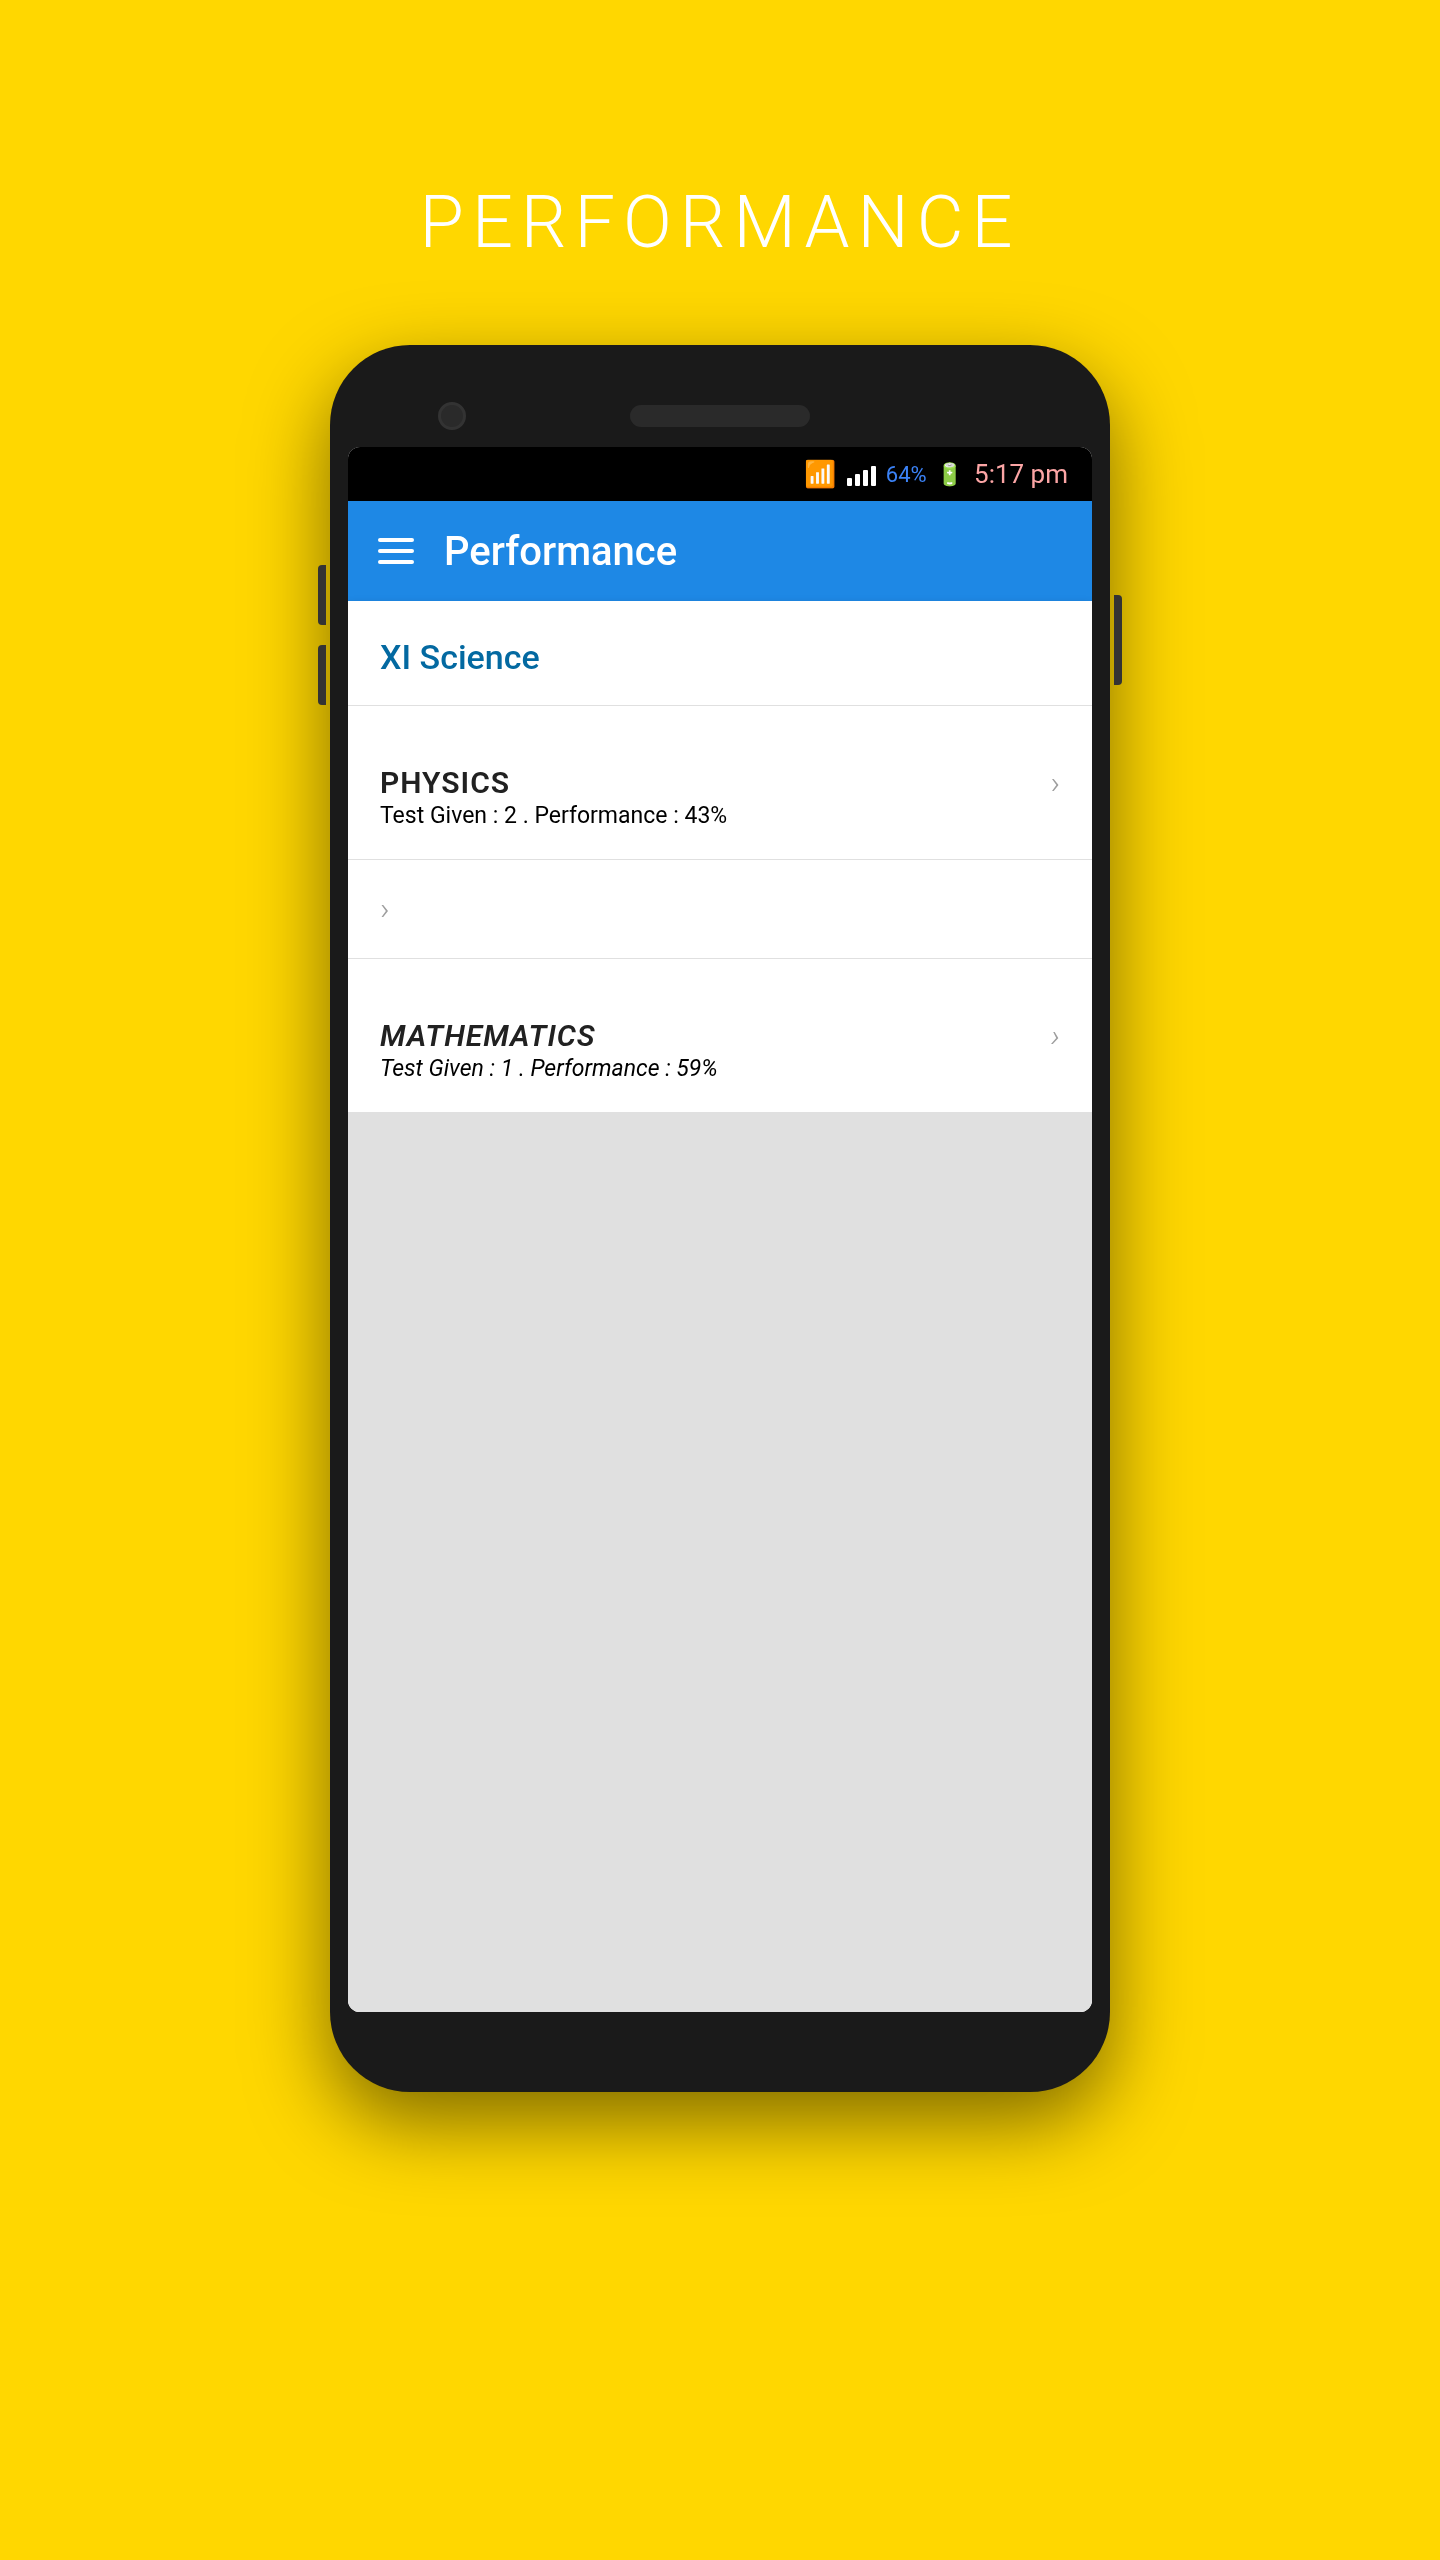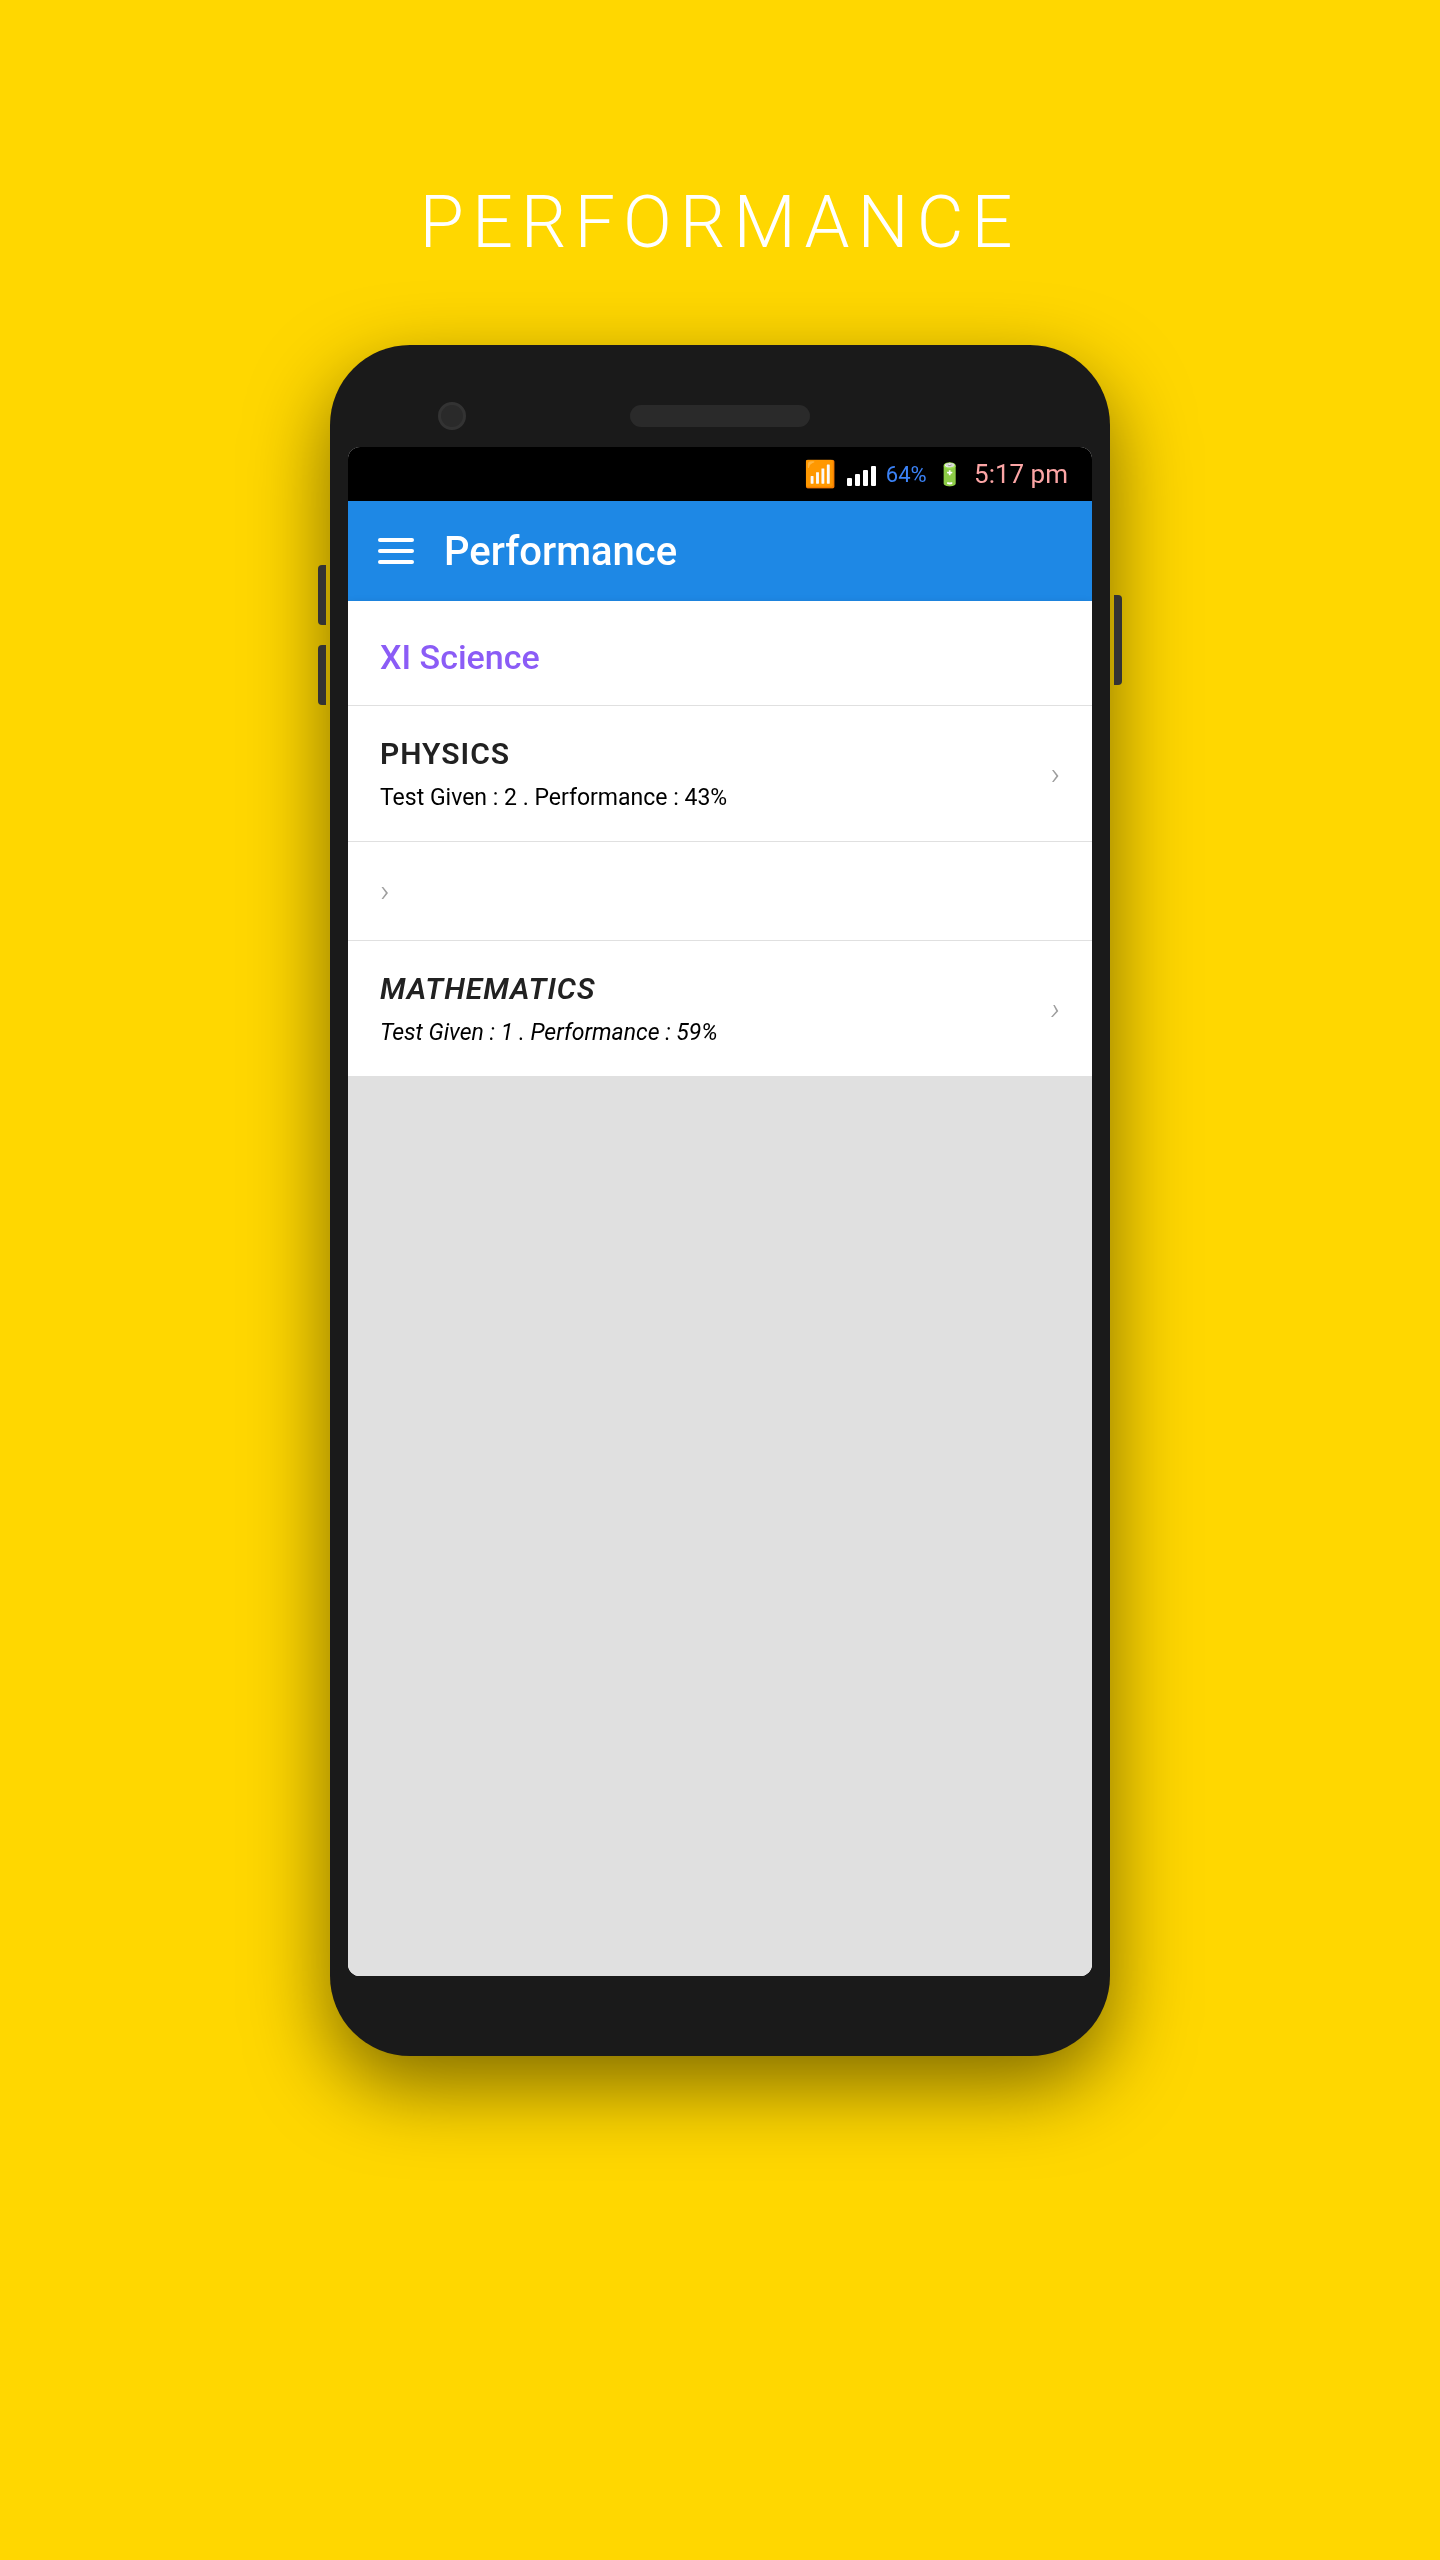--- a/index.html
+++ b/index.html
@@ -193,21 +193,21 @@
       margin: 0;
       box-shadow: 0 2px 8px rgba(0,0,0,0.12);
     }
 
     .card-header {
       padding: 36px 32px 28px 32px;
       border-bottom: 1px solid #e0e0e0;
     }
 
     .card-header-text {
-      color: #8b5cf6;
+      color: #0369a1;
       font-size: 34px;
       font-weight: 500;
       text-align: center;
     }
 
     
     .subject-item {
       display: flex;
       align-items: center;
       justify-content: space-between;
@@ -218,21 +218,22 @@
     }
 
     .subject-item:last-child {
       border-bottom: none;
       font-style: italic;
     }
 
     .subject-info {
       display: flex;
       flex-direction: column;
-      gap: 13px;
+      gap: 2px;
+      margin-top: 29px;
     }
 
     .subject-name {
       color: #212121;
       font-size: 30px;
       font-weight: 600;
       letter-spacing: 1px;
       text-transform: uppercase;
     }
 

